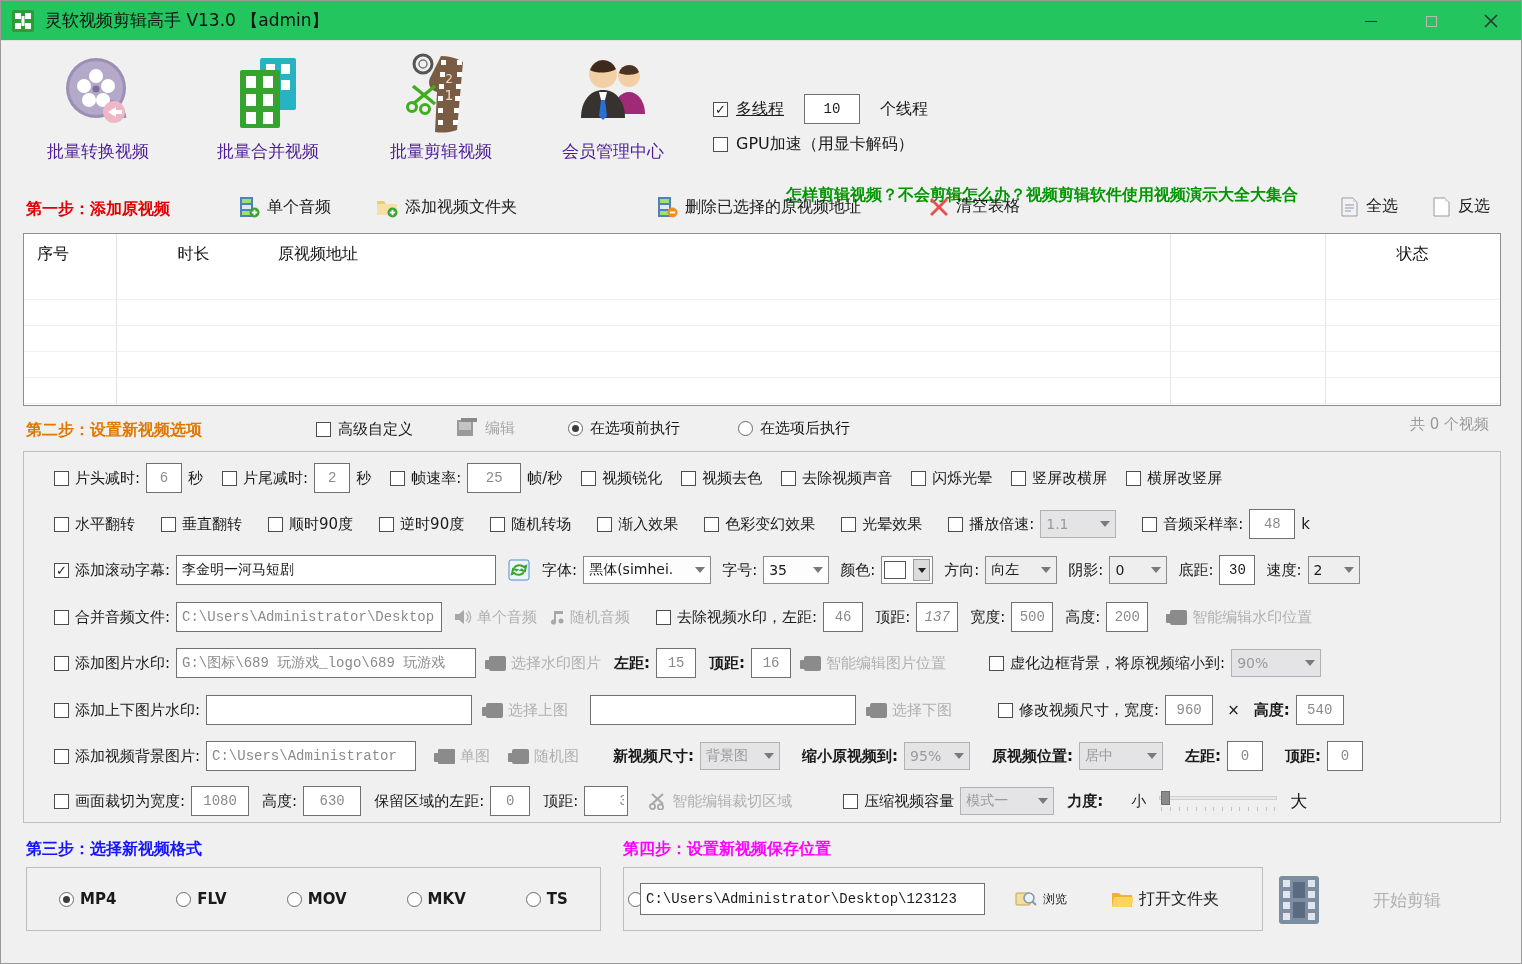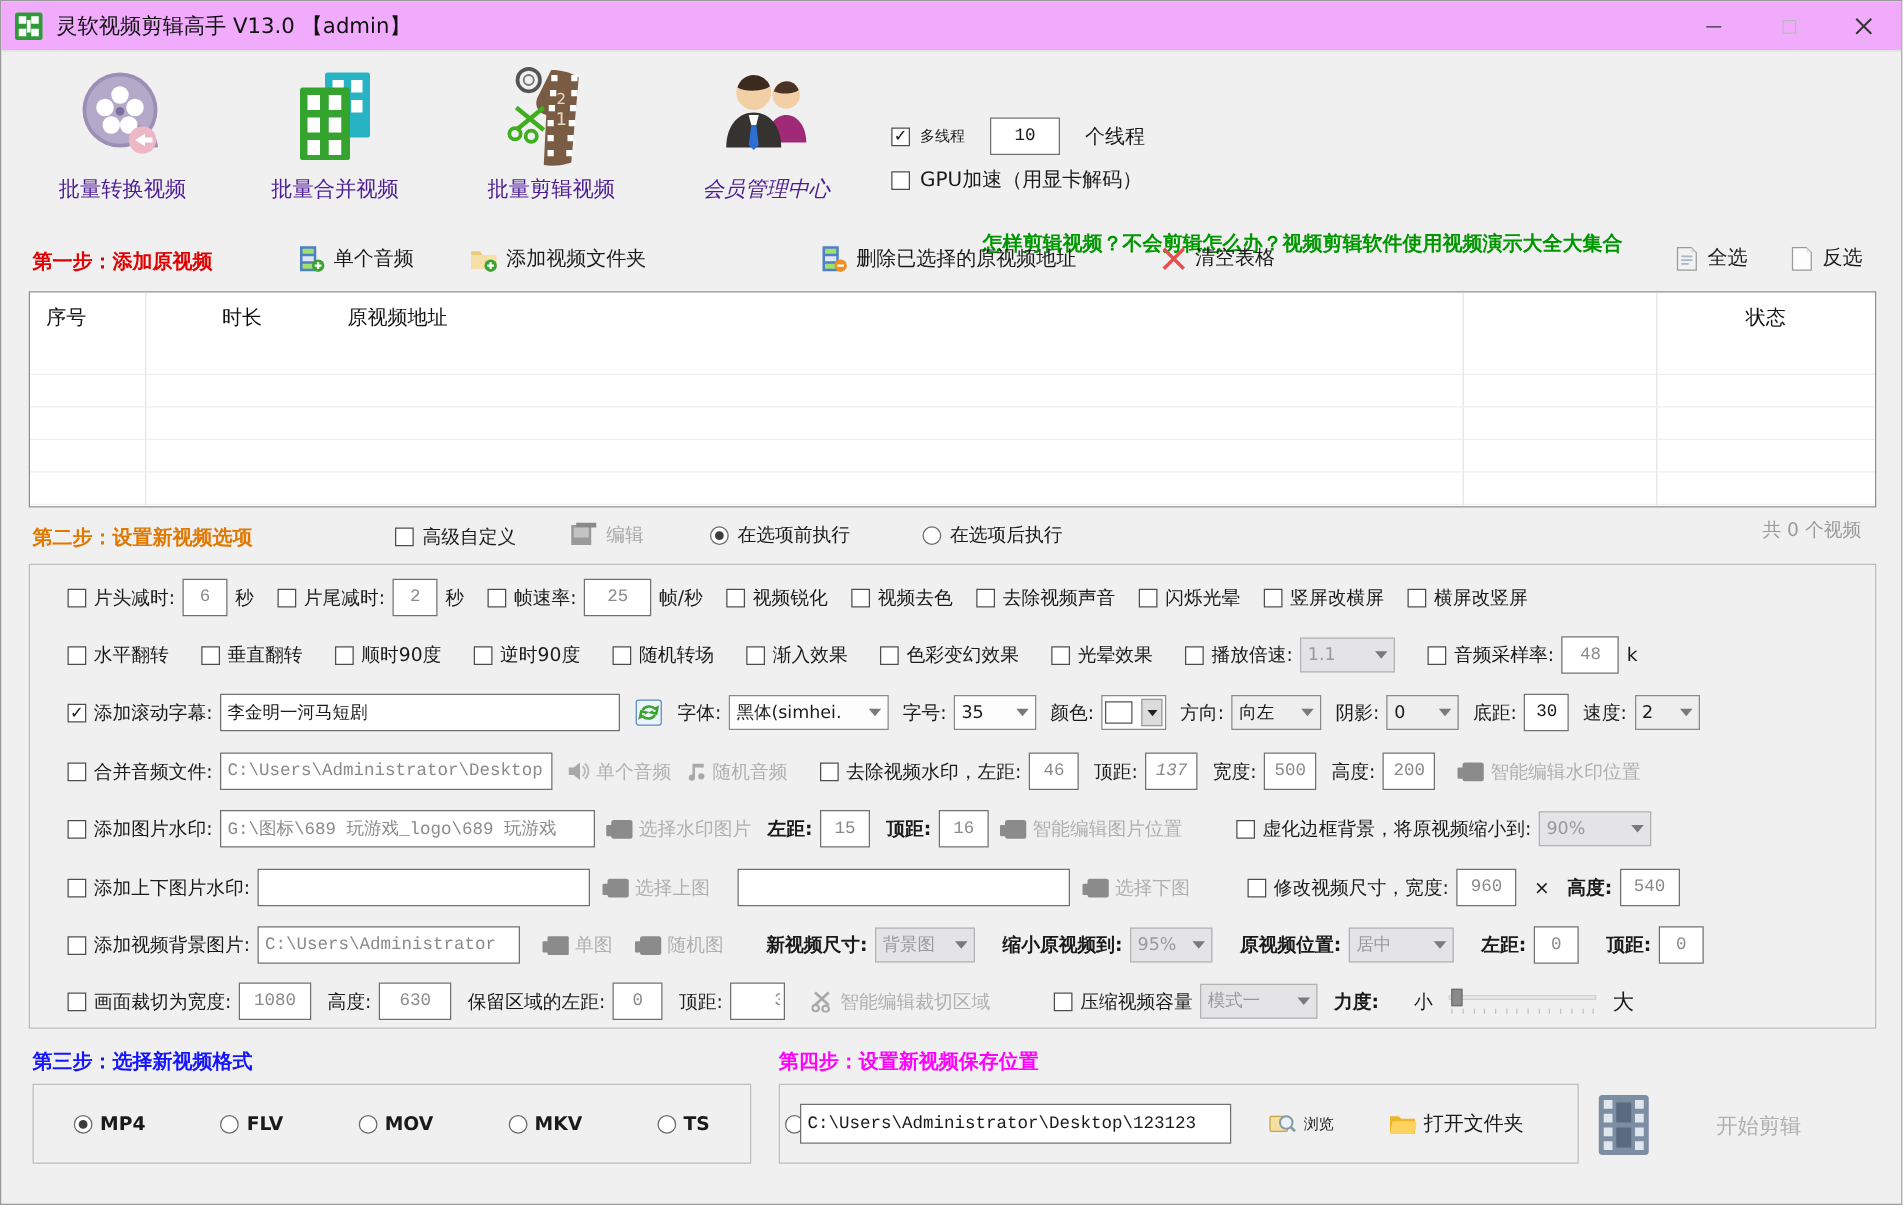--- a/index.html
+++ b/index.html
@@ -4,21 +4,21 @@
 <style>
   * { box-sizing: border-box; margin: 0; padding: 0; }
   html,body { width:1522px; height:964px; }
   body {
     font-family: "DejaVu Sans", "Liberation Sans", sans-serif;
     font-size: 15px; color:#1a1a1a; background:#fff;
   }
   .window { position:relative; width:1522px; height:964px; background:#f0f0f0; border:1px solid #9a9a9a; overflow:hidden; }
 
   
-  .titlebar { position:absolute; left:0; top:0; width:100%; height:40px; background:#f0abfc; border-bottom:1px solid #e0e0e0; display:flex; align-items:center; }
+  .titlebar { position:absolute; left:0; top:0; width:100%; height:40px; background:#22c55e; border-bottom:1px solid #e0e0e0; display:flex; align-items:center; }
   .app-icon { width:24px; height:24px; margin-left:10px; }
   .title-text { margin-left:10px; font-size:17px; color:#111; }
   .win-controls { position:absolute; right:0; top:0; height:40px; display:flex; }
   .win-btn { width:60px; height:40px; display:flex; align-items:center; justify-content:center; }
   .glyph-min { width:12px; height:0; border-top:1.5px solid #333; }
   .glyph-max { width:11px; height:11px; border:1.5px solid #b9b9b9; }
 
   
   .toolbar { position:absolute; left:0; top:41px; width:100%; height:140px; }
   .tool-item { position:absolute; top:10px; width:150px; text-align:center; cursor:pointer; }
@@ -173,37 +173,37 @@
         <circle cx="18" cy="12" r="9" fill="none" stroke="#555" stroke-width="3"></circle>
         <circle cx="18" cy="12" r="4" fill="none" stroke="#777" stroke-width="1.5"></circle>
         <line x1="8" y1="34" x2="30" y2="52" stroke="#3fae1f" stroke-width="3.5"></line>
         <line x1="30" y1="34" x2="8" y2="52" stroke="#3fae1f" stroke-width="3.5"></line>
         <circle cx="7" cy="55" r="4.5" fill="none" stroke="#3fae1f" stroke-width="3"></circle>
         <circle cx="20" cy="57" r="4.5" fill="none" stroke="#3fae1f" stroke-width="3"></circle>
       </svg>
       <span class="tlabel">批量剪辑视频</span>
     </div>
 
-    <div class="tool-item" style="left:537px;font-style:italic;">
+    <div class="tool-item" style="left:537px;">
       <svg class="ticon" viewBox="0 0 72 82">
         <circle cx="52" cy="24" r="11" fill="#f3cfa6"></circle>
         <path d="M52 13 a11 11 0 0 1 10 7 c-3 3 -14 4 -20 1 a11 11 0 0 1 10 -8z" fill="#4a3226"></path>
         <path d="M36 62 c0 -14 8 -22 16 -22 c8 0 16 8 16 22 z" fill="#a12a78"></path>
         <circle cx="26" cy="22" r="14" fill="#f3cfa6"></circle>
         <path d="M26 8 a14 14 0 0 1 13 9 c-5 4 -19 5 -26 1 a14 14 0 0 1 13 -10z" fill="#3c2a1e"></path>
         <path d="M4 66 c0 -18 10 -28 22 -28 c12 0 22 10 22 28 z" fill="#35322f"></path>
         <path d="M22 40 h8 l-2 8 h-4 z" fill="#fff"></path>
         <path d="M24 48 h4 l2 16 l-4 4 l-4 -4 z" fill="#2b6fd4"></path>
       </svg>
       <span class="tlabel">会员管理中心</span>
     </div>
 
     <div class="thread-row">
       <span class="cb checked"></span>
-      <span class="lbl" style="font-size:12px;">多线程</span>
+      <span class="lbl" style="font-size:16px;text-decoration:underline;">多线程</span>
       <input class="inp dark" style="width: 56px; margin-left: 12px;" value="10">
       <span class="lbl" style="font-size:16px;margin-left:12px;">个线程</span>
     </div>
     <div class="gpu-row">
       <span class="cb"></span>
       <span class="lbl" style="font-size:16px;">GPU加速（用显卡解码）</span>
     </div>
     <span class="help-link">怎样剪辑视频？不会剪辑怎么办？视频剪辑软件使用视频演示大全大集合</span>
   </div>
 

